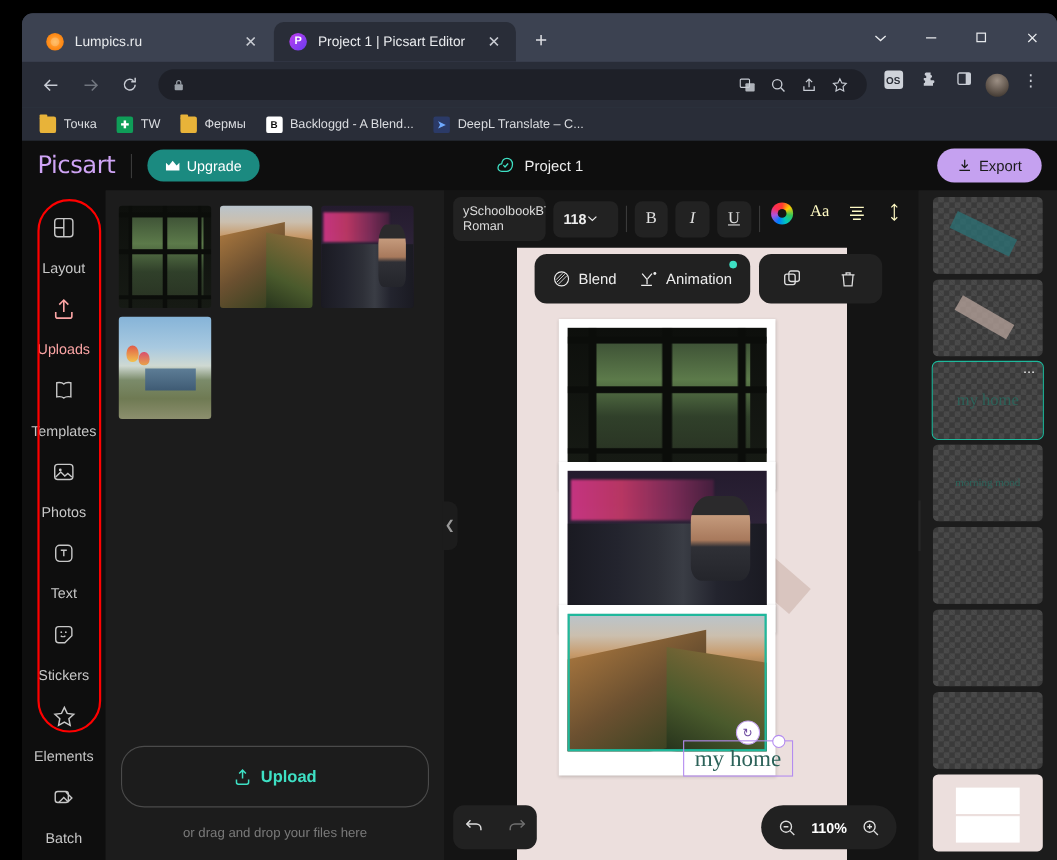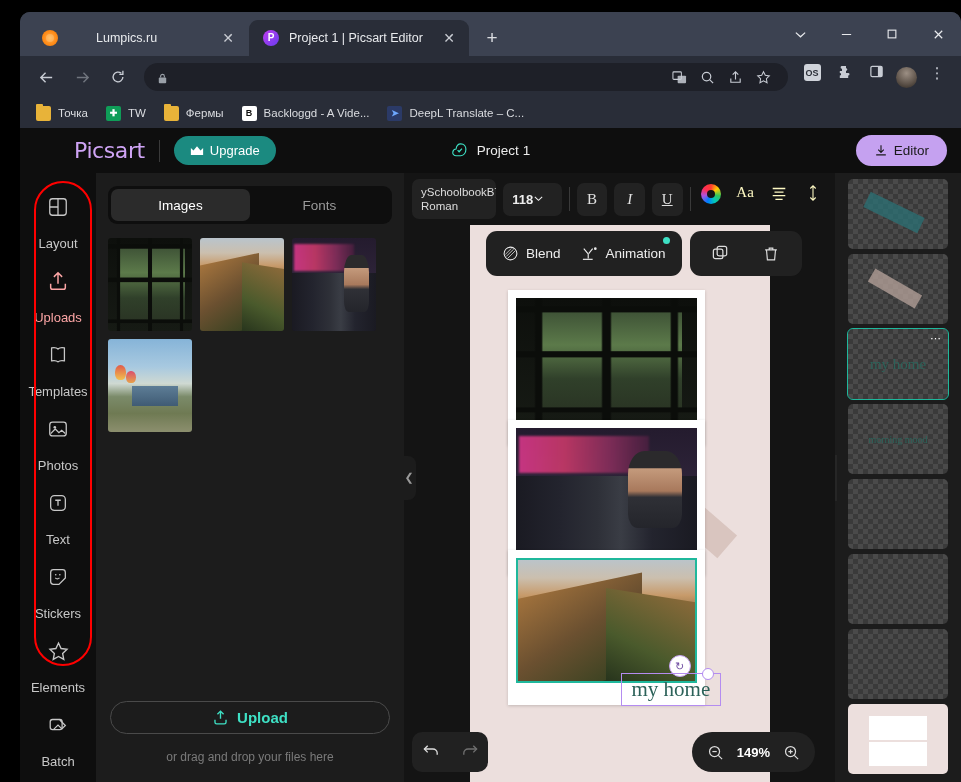--- a/index.html
+++ b/index.html
@@ -23,21 +23,21 @@
   
   .tabstrip {
     position: relative; height: 44px; background: #3c4251;
     display: flex; align-items: flex-end; padding-left: 8px;
   }
   .tab {
     position: relative; display: flex; align-items: center;
     height: 36px; padding: 0 10px 0 14px; border-radius: 9px 9px 0 0;
     min-width: 220px; max-width: 250px; margin-right: 1px;
   }
-  .tab.inactive { background: transparent; gap: 28px; }
+  .tab.inactive { background: transparent; }
   .tab.active { background: #292d38; }
   .tab-fav {
     width: 16px; height: 16px; border-radius: 50%; flex: 0 0 16px;
     margin-right: 10px; position: relative;
   }
   .fav-lumpics {
     background: radial-gradient(circle at 50% 50%, #ffb347 0%, #ff8c1a 55%, #f07800 100%);
   }
   .fav-lumpics::after {
     content: ""; position: absolute; inset: 4px;
@@ -146,21 +146,21 @@
     background: #151515;
   }
 
   
   .app-header {
     height: 45px; background: #0e0e0e; display: flex; align-items: center;
     padding: 0 14px; position: relative;
   }
   .logo {
     font-size: 22px; color: #cfa4f5; letter-spacing: -0.4px;
-    font-family: "DejaVu Sans", sans-serif; font-weight: 500; margin-left: 40px;
+    font-family: "DejaVu Sans", sans-serif; font-weight: 500;
   }
   .hdr-divider { width: 1px; height: 22px; background: #3a3a3a; margin: 0 14px; }
   .upgrade-btn {
     height: 29px; background: #1b8a80; border-radius: 15px; color: #fff;
     font-size: 13px; display: flex; align-items: center; gap: 6px;
     padding: 0 16px; font-weight: 500;
   }
   .project-chip {
     position: absolute; left: 50%; transform: translateX(-50%);
     display: flex; align-items: center; gap: 9px;
@@ -210,21 +210,21 @@
   .thumbs {
     flex: 1; padding: 14px 12px; display: flex; flex-wrap: wrap;
     gap: 8px; align-content: flex-start; overflow: hidden;
   }
   .thumb {
     width: 84px; height: 93px; border-radius: 3px; overflow: hidden;
     background: #222;
   }
   .upload-zone { padding: 0 14px 18px; }
   .upload-btn {
-    height: 33px; border: 1px solid #4a4a4a; border-radius: 21px;
+    height: 56px; border: 1px solid #4a4a4a; border-radius: 21px;
     display: flex; align-items: center; justify-content: center; gap: 8px;
     color: #3ee0c4; font-size: 15px; font-weight: 600;
   }
   .drag-hint {
     text-align: center; font-size: 12px; color: #7a7a7a; margin-top: 16px;
   }
   .collapse-l {
     position: absolute; right: -12px; top: 50%; transform: translateY(-50%);
     width: 14px; height: 44px; background: #1c1c1c;
     border-radius: 0 8px 8px 0; display: flex; align-items: center;
@@ -583,21 +583,21 @@
     <div class="bm">
       <span class="bm-ico bm-tw">✚</span>
       <span class="bm-label">TW</span>
     </div>
     <div class="bm">
       <span class="bm-ico bm-folder"></span>
       <span class="bm-label">Фермы</span>
     </div>
     <div class="bm">
       <span class="bm-ico bm-b">B</span>
-      <span class="bm-label">Backloggd - A Vide...</span>
+      <span class="bm-label">Backloggd - A Blend...</span>
     </div>
     <div class="bm">
       <span class="bm-ico bm-deepl">➤</span>
       <span class="bm-label">DeepL Translate – C...</span>
     </div>
   </div>
 
   <div class="app">
 
     <div class="app-header">
@@ -614,21 +614,21 @@
               <path d="M5 14.5c-2.2 0-3.8-1.7-3.5-3.8C1.8 8.6 3.3 7.4 5 7.4 5.4 4 7.6 2 10 2c3.2 0 5.4 2.6 5.4 5.7 0 3.6-2.1 6.8-5.4 6.8z" stroke="#3ee0c4" stroke-width="1.2" fill="none"></path>
               <path d="M6.6 8.6l1.6 1.7 3-3.3" stroke="#3ee0c4" stroke-width="1.3" fill="none"></path>
             </svg>
         <span>Project 1</span>
       </div>
       <div class="export-btn">
         <svg width="14" height="14" viewBox="0 0 16 16">
               <path d="M8 1.5v8M4.8 6.4L8 9.6l3.2-3.2" stroke="#1a1a1a" stroke-width="1.3" fill="none"></path>
               <path d="M2.5 12.5h11" stroke="#1a1a1a" stroke-width="1.3"></path>
             </svg>
-        <span>Editor</span>
+        <span>Export</span>
       </div>
     </div>
 
     <div class="app-body">
 
       <div class="rail">
         <div class="rail-highlight"></div>
 
         <div class="rail-item">
           <span class="ri-ico">
@@ -717,24 +717,20 @@
             <svg width="22" height="22" viewBox="0 0 24 24">
                   <rect x="4" y="4" width="16" height="16" rx="4" stroke="currentColor" stroke-width="1.4" fill="none"></rect>
                   <path d="M5 14l9-9M9 18.5l9.5-9.5M5 9l4-4M13 19l6-6" stroke="currentColor" stroke-width="1.1"></path>
                 </svg>
           </span>
           <span class="ri-lbl">Background</span>
         </div>
       </div>
 
       <div class="panel">
-        <div class="seg">
-          <div class="seg-btn on">Images</div>
-          <div class="seg-btn">Fonts</div>
-        </div>
         <div class="thumbs">
           <div class="thumb img-window"></div>
           <div class="thumb img-mountain"></div>
           <div class="thumb img-city">
                 <span class="face"></span>
               </div>
           <div class="thumb img-balloons">
                 <span class="b1"></span>
                 <span class="b2"></span>
               </div>
@@ -871,21 +867,21 @@
           </div>
 
           <div class="zoom-bar">
             <span class="zi">
               <svg width="17" height="17" viewBox="0 0 18 18">
                     <circle cx="8" cy="8" r="5.3" stroke="currentColor" stroke-width="1.3" fill="none"></circle>
                     <path d="M5.7 8h4.6" stroke="currentColor" stroke-width="1.3"></path>
                     <path d="M12 12l4 4" stroke="currentColor" stroke-width="1.3"></path>
                   </svg>
             </span>
-            <span class="zv">149%</span>
+            <span class="zv">110%</span>
             <span class="zi">
               <svg width="17" height="17" viewBox="0 0 18 18">
                     <circle cx="8" cy="8" r="5.3" stroke="currentColor" stroke-width="1.3" fill="none"></circle>
                     <path d="M5.7 8h4.6M8 5.7v4.6" stroke="currentColor" stroke-width="1.3"></path>
                     <path d="M12 12l4 4" stroke="currentColor" stroke-width="1.3"></path>
                   </svg>
             </span>
           </div>
         </div>
       </div>

